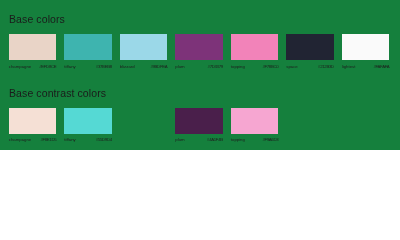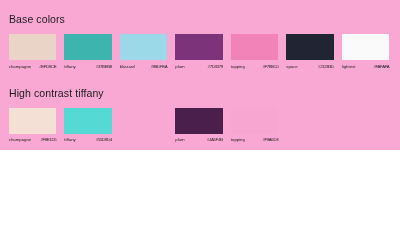--- a/index.html
+++ b/index.html
@@ -1,18 +1,18 @@
 <!DOCTYPE html>
 <html><head>
 <meta charset="utf-8">
 <style>
   html,body{margin:0;padding:0;}
   body{width:400px;height:150px;background:#ffffff;
        font-family:"Liberation Sans",sans-serif;overflow:hidden;}
-  .page{position:relative;width:400px;height:150px;background:#f9a8d4;}
+  .page{position:relative;width:400px;height:150px;background:#15803d;}
   .section{position:absolute;left:0;width:400px;}
   .section-1{top:8px;}
   .section-2{top:81.8px;}
   .section-title{position:absolute;left:9px;top:5px;font-size:10.5px;color:#1b1b1b;
                  letter-spacing:0.1px;white-space:nowrap;}
   .swatch-row{position:absolute;left:8.8px;top:26.4px;width:388px;height:36px;}
   .swatch{position:absolute;top:0;width:47.5px;height:36px;}
   .slot-0{left:0px;} .slot-1{left:55.5px;} .slot-2{left:111px;} .slot-3{left:166.5px;}
   .slot-4{left:222px;} .slot-5{left:277.5px;} .slot-6{left:333px;}
   .swatch-chip{position:absolute;left:0;top:0;width:47.5px;height:25.4px;background:#ffffff;}
@@ -73,21 +73,21 @@
       <div class="swatch slot-6">
         <div class="swatch-chip" style="background-color: rgb(250, 250, 250);"></div>
         <div class="swatch-label">
           <span class="swatch-name">lightest</span>
           <span class="swatch-hex">#FAFAFA</span>
         </div>
       </div>
     </div>
   </div>
   <div class="section section-2">
-    <div class="section-title">High contrast tiffany</div>
+    <div class="section-title">Base contrast colors</div>
     <div class="swatch-row">
       <div class="swatch slot-0">
         <div class="swatch-chip" style="background-color: rgb(245, 224, 213);"></div>
         <div class="swatch-label">
           <span class="swatch-name">champagne</span>
           <span class="swatch-hex">#F8E1D5</span>
         </div>
       </div>
       <div class="swatch slot-1">
         <div class="swatch-chip" style="background-color: rgb(85, 217, 212);"></div>

